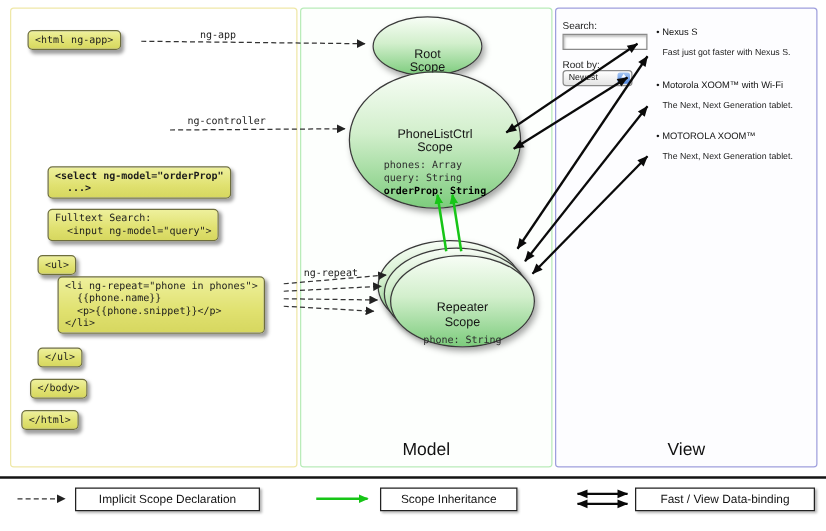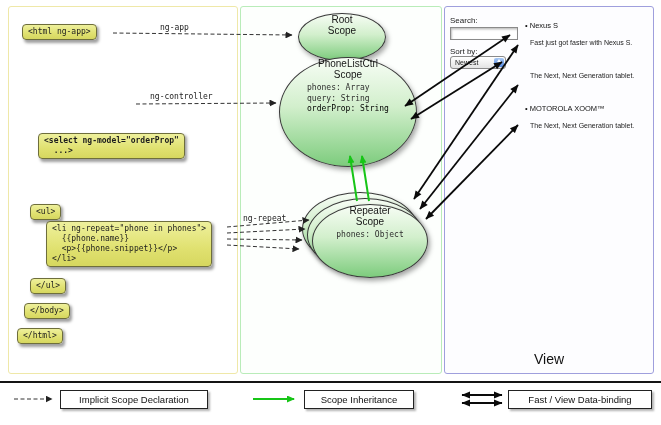--- a/index.html
+++ b/index.html
@@ -27,26 +27,26 @@
   
   .arrow-label {
     position:absolute; font-family:"DejaVu Sans Mono", monospace; font-size:8px;
     color:#222; z-index:6; white-space:nowrap;
   }
   
   .scope-ellipse {
     position:absolute; border-radius:50%; border:1px solid #3a3a3a;
     background:linear-gradient(180deg,#f7fdf5 0%,#d2efcc 45%,#7dcc7d 100%);
     box-shadow:2px 3px 5px rgba(0,0,0,.35);
-    display:flex; flex-direction:column; align-items:center; justify-content:flex-start;
+    display:flex; flex-direction:column; align-items:center; justify-content:flex-end;
     z-index:2;
   }
   .scope-title { white-space:pre; text-align:center; font-size:10px; line-height:1.12; color:#161616; }
   .scope-props { margin-top:3px; font-family:"DejaVu Sans Mono", monospace; font-size:8px; line-height:1.28; color:#2e2e2e; text-align:left; }
-  .prop-bold { font-weight:normal; color:#000; }
+  .prop-bold { font-weight:bold; color:#000; }
   #plc-ellipse { padding-bottom:8px; }
   
   .v-label { position:absolute; font-size:8px; color:#222; }
   .search-input {
     position:absolute; left:5px; top:20px; width:62px; height:11px;
     border:1px solid #8a8a8a; background:#fff; box-shadow:inset 1px 1.5px 2px rgba(0,0,0,.25);
     font-size:8px; padding:0 2px;
   }
   .sort-select {
     position:absolute; left:5px; top:49px; width:56px; height:13px;
@@ -78,20 +78,22 @@
 </style>
 </head>
 <body>
 
 <div id="canvas">
 
   <div class="panel" id="p-template">
     <div class="code-box" style="left:13px;top:17px">&lt;html ng-app&gt;</div>
     <div class="code-box code-bold" style="left:29px;top:126px">&lt;select ng-model="orderProp"
   ...&gt;</div>
+    <div class="code-box" style="left:29px;top:160px">Fulltext Search:
+  &lt;input ng-model="query"&gt;</div>
     <div class="code-box" style="left:21px;top:197px">&lt;ul&gt;</div>
     <div class="code-box" style="left:37px;top:214px">&lt;li ng-repeat="phone in phones"&gt;
   {{phone.name}}
   &lt;p&gt;{{phone.snippet}}&lt;/p&gt;
 &lt;/li&gt;</div>
     <div class="code-box" style="left:21px;top:271px">&lt;/ul&gt;</div>
     <div class="code-box" style="left:15px;top:296px">&lt;/body&gt;</div>
     <div class="code-box" style="left:8px;top:321px">&lt;/html&gt;</div>
   </div>
 
@@ -109,39 +111,41 @@
         <div>query: String</div>
         <div class="prop-bold">orderProp: String</div>
       </div>
     </div>
 
     <div class="scope-ellipse" style="left:61px;top:185px;width:114px;height:72px"></div>
     <div class="scope-ellipse" style="left:66px;top:191px;width:114px;height:72px"></div>
     <div class="scope-ellipse" style="left:71px;top:197px;width:114px;height:72px">
       <div class="scope-title">Repeater
 Scope</div>
-      <div class="scope-props">phones: Object</div>
-    </div>
-
+      <div class="scope-props">phone: String</div>
+    </div>
+
+    <div class="panel-label">Model</div>
   </div>
 
   <div class="panel" id="p-view">
     <div class="v-label" style="left:5px;top:9px">Search:</div>
     <input class="search-input" style="">
-    <div class="v-label" style="left:5px;top:40px">Sort by:</div>
+    <div class="v-label" style="left:5px;top:40px">Root by:</div>
     <div class="sort-select">
       <span>Newest</span>
       <span class="dd-btn"></span>
     </div>
 
     <div class="phone-item" style="top:14px">
       <div class="phone-name-row"><span class="bullet"></span><span>Nexus S</span></div>
       <div class="phone-snippet">Fast just got faster with Nexus S.</div>
     </div>
     <div class="phone-item" style="top:56px">
+      <div class="phone-name-row"><span class="bullet"></span><span>Motorola XOOM™ with Wi-Fi</span></div>
       <div class="phone-snippet">The Next, Next Generation tablet.</div>
     </div>
     <div class="phone-item" style="top:97px">
       <div class="phone-name-row"><span class="bullet"></span><span>MOTOROLA XOOM™</span></div>
       <div class="phone-snippet">The Next, Next Generation tablet.</div>
     </div>
 
     <div class="panel-label">View</div>
   </div>
 

